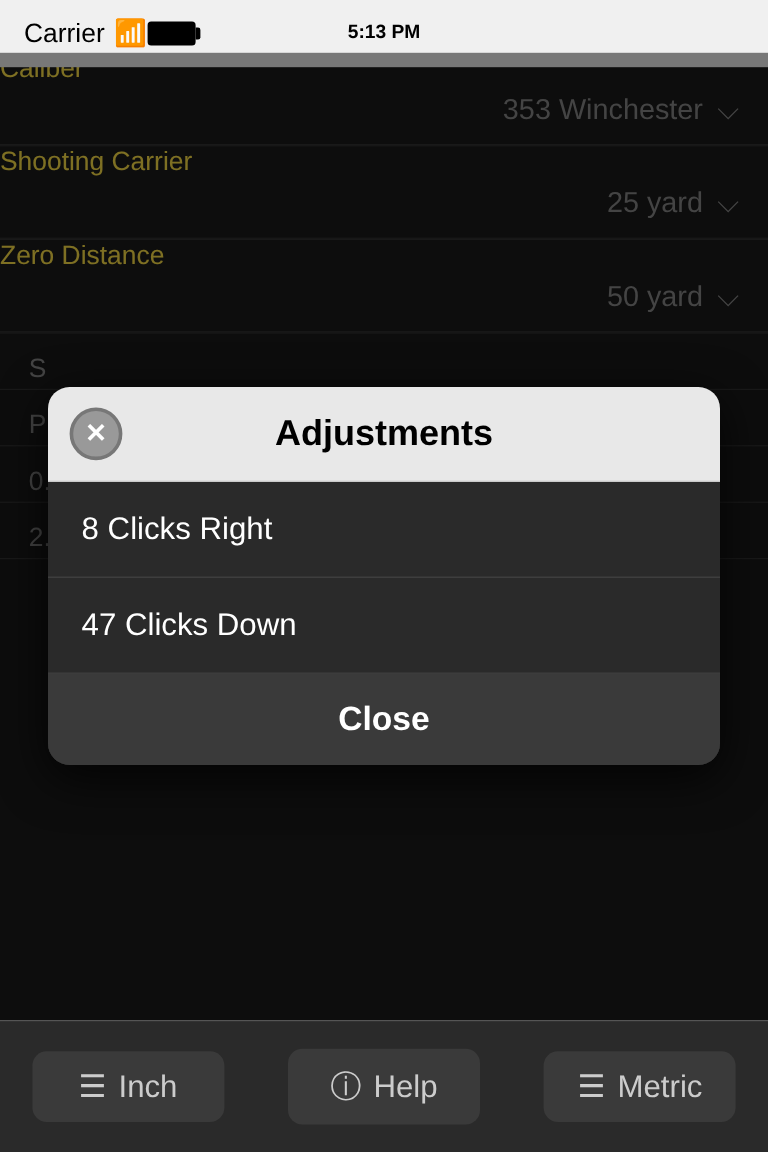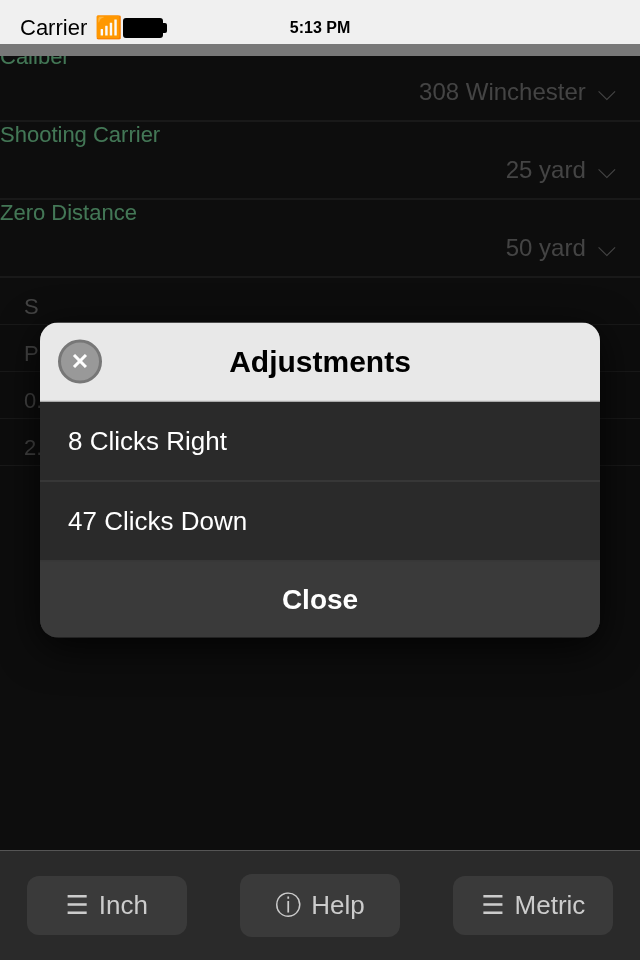--- a/index.html
+++ b/index.html
@@ -72,21 +72,21 @@
       top: 44px;
       left: 0;
       right: 0;
       bottom: 110px;
       background: #1a1a1a;
       padding: 0;
     }
 
     .section-label {
       font-size: 22px;
-      color: #86efac;
+      color: #fde047;
       margin-bottom: 8px;
     }
 
     .dropdown-row {
       display: flex;
       justify-content: flex-end;
       align-items: center;
       padding: 0 24px 14px 24px;
       border-bottom: 1px solid #333;
     }
@@ -258,21 +258,21 @@
   <div class="status-battery">
     <div class="battery-icon"></div>
   </div>
 </div>
 
 <div class="main-content">
 
   <div class="row-block">
     <div class="section-label">Caliber</div>
     <div class="dropdown-row">
-      <span class="dropdown-value">308 Winchester</span>
+      <span class="dropdown-value">353 Winchester</span>
       <span class="chevron">⌵</span>
     </div>
   </div>
 
   <div class="row-block">
     <div class="section-label">Shooting Carrier</div>
     <div class="dropdown-row">
       <span class="dropdown-value">25 yard</span>
       <span class="chevron">⌵</span>
     </div>

